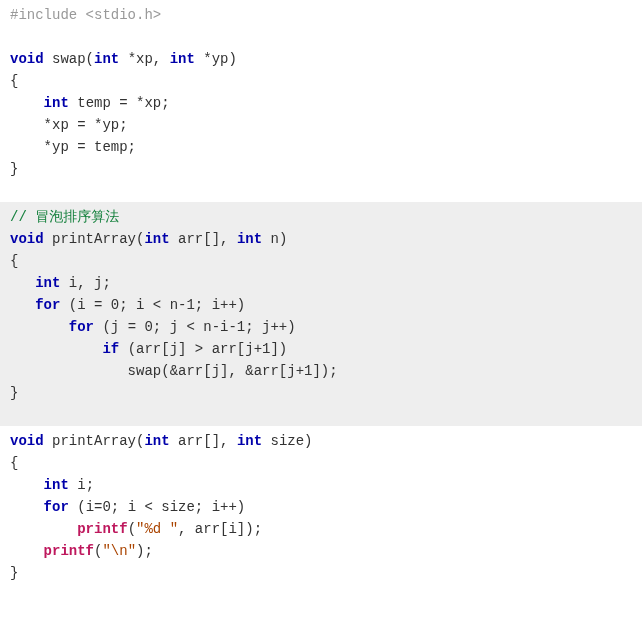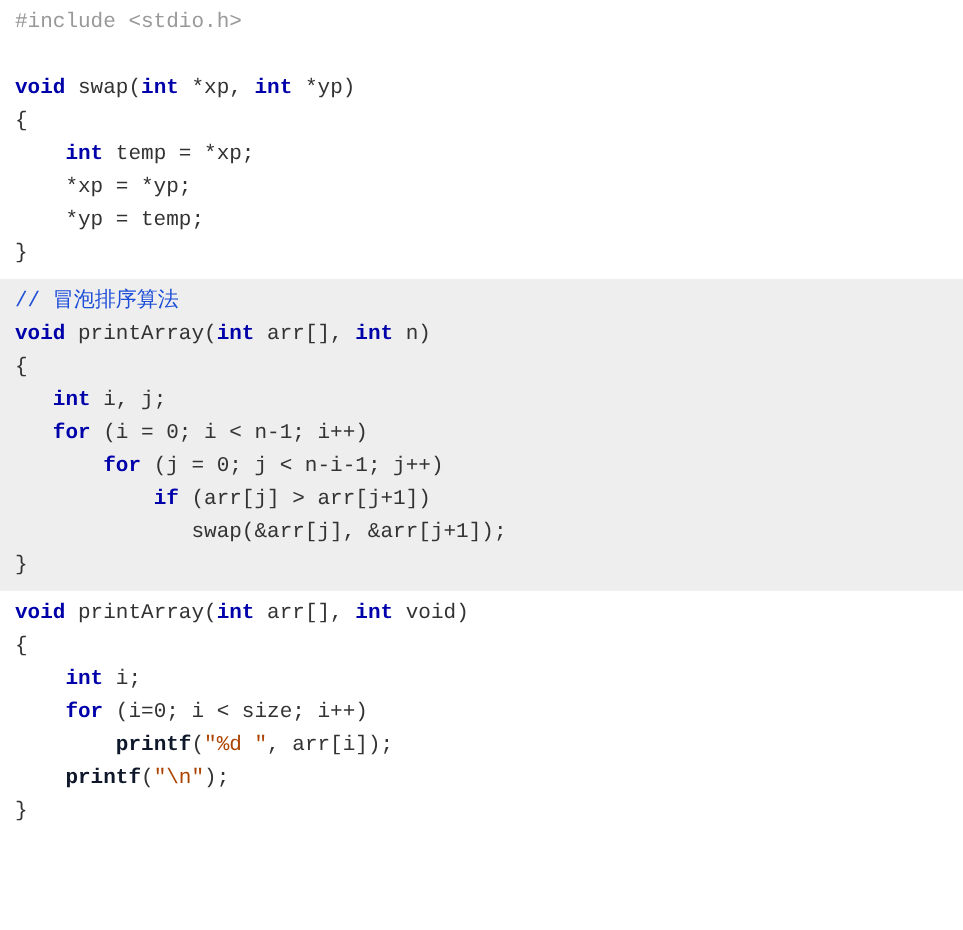--- a/index.html
+++ b/index.html
@@ -7,35 +7,35 @@
     padding: 0;
     background: #ffffff;
     font-family: Consolas, "Courier New", monospace;
     font-size: 14px;
     line-height: 22px;
     color: #333;
     width: 642px;
   }
   pre {
     margin: 0;
-    padding: 4px 10px 6px 10px;
+    padding: 4px 10px 22px 10px;
     white-space: pre;
     font-family: inherit;
   }
   .block-plain {
     background: #ffffff;
   }
   .block-hl {
     background: #eeeeee;
   }
   .kw    { color: #0000aa; font-weight: bold; } 
   .type  { color: #0000aa; font-weight: bold; } 
   .pp    { color: #999999; } 
-  .cm-green { color: #1d4ed8; } 
-  .fn    { color: #0f172a; font-weight: bold; } 
+  .cm-green { color: #15803d; } 
+  .fn    { color: #be185d; font-weight: bold; } 
   .str   { color: #aa4400; }
 </style>
 </head>
 <body>
 
 <pre class="block-plain"><span class="pp">#include &lt;stdio.h&gt;</span>
 
 <span class="kw">void</span><span> swap(</span><span class="type">int</span><span> *xp, </span><span class="type">int</span><span> *yp)</span>
 <span>{</span>
 <span>    </span><span class="type">int</span><span> temp = *xp;</span>
@@ -47,20 +47,20 @@
 <pre class="block-hl"><span class="cm-green">// 冒泡排序算法</span>
 <span class="kw">void</span><span> printArray(</span><span class="type">int</span><span> arr[], </span><span class="type">int</span><span> n)</span>
 <span>{</span>
 <span>   </span><span class="type">int</span><span> i, j;</span>
 <span>   </span><span class="kw">for</span><span> (i = 0; i &lt; n-1; i++)</span>
 <span>       </span><span class="kw">for</span><span> (j = 0; j &lt; n-i-1; j++)</span>
 <span>           </span><span class="kw">if</span><span> (arr[j] &gt; arr[j+1])</span>
 <span>              swap(&amp;arr[j], &amp;arr[j+1]);</span>
 <span>}</span></pre>
 
-<pre class="block-plain"><span class="kw">void</span><span> printArray(</span><span class="type">int</span><span> arr[], </span><span class="type">int</span><span> void)</span>
+<pre class="block-plain"><span class="kw">void</span><span> printArray(</span><span class="type">int</span><span> arr[], </span><span class="type">int</span><span> size)</span>
 <span>{</span>
 <span>    </span><span class="type">int</span><span> i;</span>
 <span>    </span><span class="kw">for</span><span> (i=0; i &lt; size; i++)</span>
 <span>        </span><span class="fn">printf</span><span>(</span><span class="str">"%d "</span><span>, arr[i]);</span>
 <span>    </span><span class="fn">printf</span><span>(</span><span class="str">"\n"</span><span>);</span>
 <span>}</span>
 </pre>
 
 </body></html>

